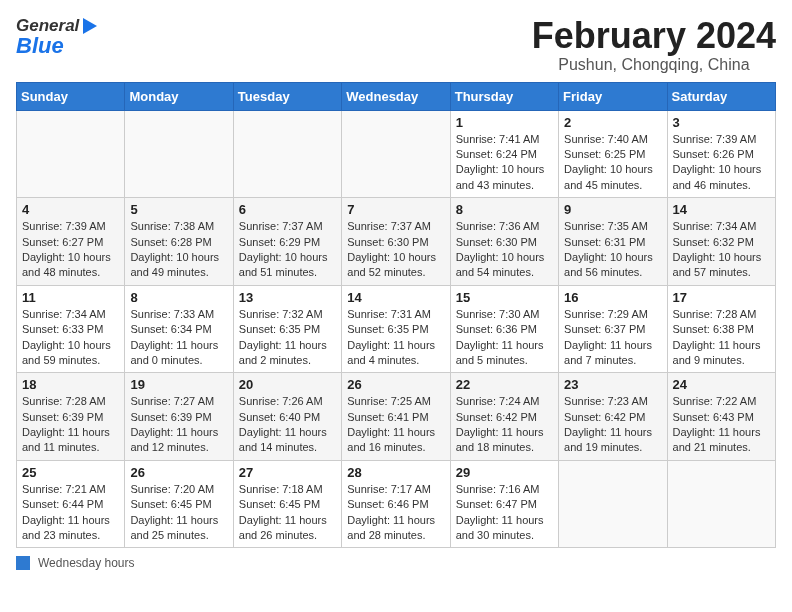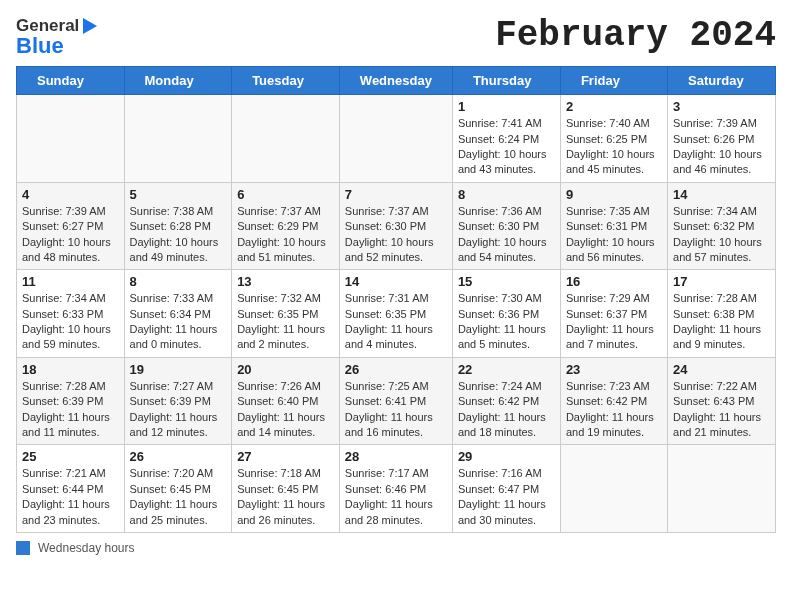--- a/index.html
+++ b/index.html
@@ -13,24 +13,24 @@
     .header {
       display: flex;
       justify-content: space-between;
       align-items: flex-start;
       margin-bottom: 8px;
     }
     .logo {
       display: flex;
       align-items: flex-start;
       gap: 4px;
+      font-style: italic;
     }
     .title-block {
       text-align: center;
-      font-family: Liberation Mono, monospace;
     }
     .month-year {
       font-size: 36px;
       font-weight: bold;
       color: #222;
       line-height: 1.1;
     }
     .location {
       font-size: 16px;
       color: #555;
@@ -38,21 +38,21 @@
     .calendar {
       width: 100%;
       border-collapse: collapse;
       border: 1px solid #ccc;
     }
     .calendar th {
       background: #2e7ad1;
       color: #fff;
       font-size: 13px;
       font-weight: bold;
-      padding: 6px 20px;
+      padding: 6px 4px;
       text-align: left;
       border: 1px solid #2566b8;
     }
     .calendar td {
       border: 1px solid #ccc;
       vertical-align: top;
       padding: 4px 5px;
       width: calc(100% / 7);
       min-height: 80px;
       font-size: 11px;
@@ -101,20 +101,21 @@
       <span style="font-size:17px;font-weight:bold;color:#333;">General</span>
       <svg width="20" height="20" viewBox="0 0 20 20">
         <polygon points="4,2 18,10 4,18" fill="#1a73e8"></polygon>
       </svg>
     </div>
     <span style="font-size:22px;font-weight:bold;color:#1a73e8;margin-top:-2px;">Blue</span>
   </div>
 </div>
   <div class="title-block">
     <div class="month-year">February 2024</div>
+    <div class="location">Pushun, Chongqing, China</div>
   </div>
 </div>
 
 <table class="calendar">
   <thead>
     <tr>
     <th>Sunday</th>
         <th>Monday</th>
         <th>Tuesday</th>
         <th>Wednesday</th>

